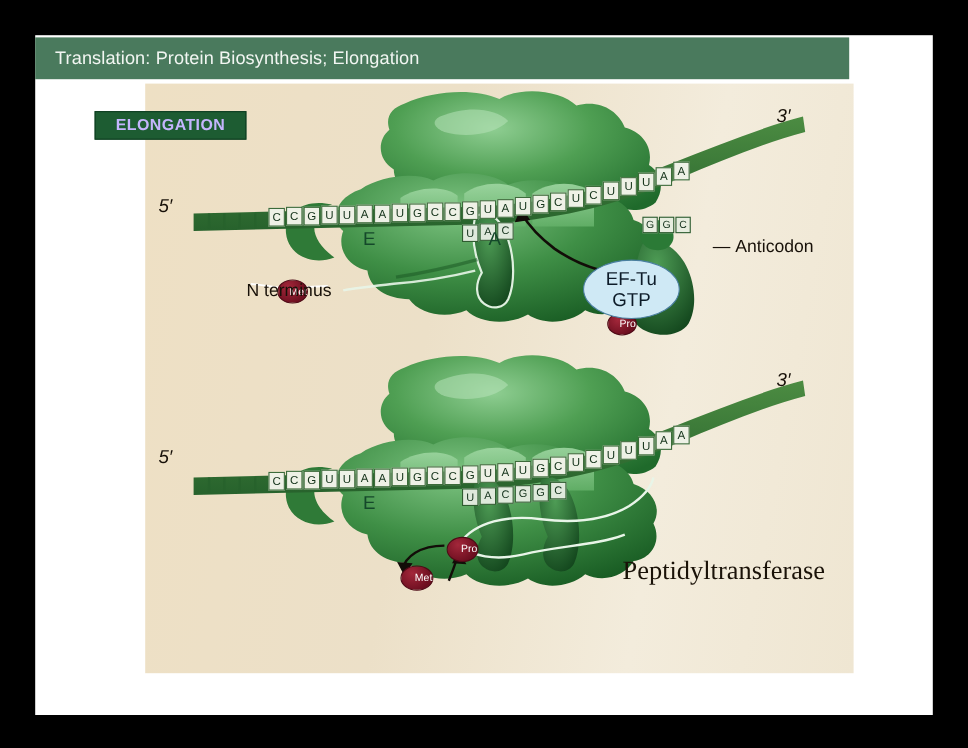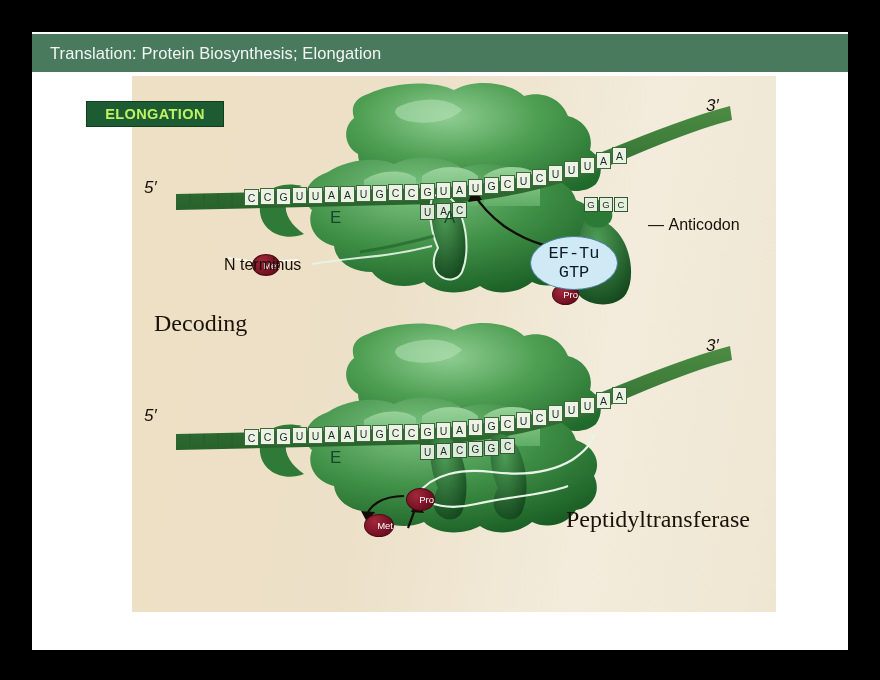--- a/index.html
+++ b/index.html
@@ -4,34 +4,34 @@
 <style>
   html,body{margin:0;padding:0;background:#000;}
   body{width:880px;height:680px;overflow:hidden;font-family:"Liberation Sans",sans-serif;}
 
   .screen{position:absolute;left:0;top:0;width:880px;height:680px;background:#000;}
 
   
   .slide{position:absolute;left:32px;top:32px;width:816px;height:618px;background:#fff;}
 
   
-  .titlebar{position:absolute;left:32px;top:34px;width:816px;height:38px;
+  .titlebar{position:absolute;left:32px;top:34px;width:740px;height:38px;
     background:#4a7a5d;display:flex;align-items:center;}
   .titlebar .ttl{color:#f2f6f2;font-size:16.5px;letter-spacing:.1px;padding-left:18px;
     font-family:"Liberation Sans",sans-serif;}
 
   
   .panel{position:absolute;left:132px;top:76px;width:644px;height:536px;
     background:linear-gradient(100deg,#eee0c4 0%,#ece0c8 40%,#f3ecdc 72%,#efe6d2 100%);
     overflow:hidden;}
 
   
   .elong{position:absolute;left:86px;top:101px;width:136px;height:24px;
     background:#1d5c32;border:1.5px solid #0e3d20;display:flex;align-items:center;justify-content:center;}
-  .elong span{color:#bef264;font-weight:bold;font-size:14.5px;letter-spacing:.4px;}
+  .elong span{color:#c4b5fd;font-weight:bold;font-size:14.5px;letter-spacing:.4px;}
 
   
   .layer{position:absolute;left:0;top:0;width:644px;height:536px;}
 
   
   .lbl{position:absolute;white-space:nowrap;}
   .serif{font-family:"Liberation Serif",serif;color:#1a1208;}
   .sans{font-family:"Liberation Sans",sans-serif;color:#171008;}
 
   .t-decoding{left:22px;top:232px;font-size:24px;line-height:30px;}
@@ -45,21 +45,21 @@
   .t-3b{left:574px;top:260px;font-size:17px;font-style:italic;}
   .site{position:absolute;font-family:"Liberation Sans",sans-serif;
     color:#14482a;font-size:17px;}
   .eA{left:198px;top:132px;}
   .aA{left:312px;top:132px;}
   .eB{left:198px;top:372px;}
 
   .eftu{position:absolute;left:398px;top:160px;width:86px;height:52px;
     background:#cfe9f5;border:1.6px solid #4a7fa0;border-radius:50%;
     display:flex;flex-direction:column;align-items:center;justify-content:center;}
-  .eftu div{font-family:Liberation Mono, monospace;font-size:17px;color:#0d1b28;line-height:19px;}
+  .eftu div{font-family:Liberation Sans, sans-serif;font-size:17px;color:#0d1b28;line-height:19px;}
 
   .aa{position:absolute;border-radius:50%;background:radial-gradient(circle at 35% 30%,#a3273a,#6d0f20 70%);
     border:1px solid #4d0a16;display:flex;align-items:center;justify-content:flex-end;}
   .aa span{color:#fff;font-size:9.5px;font-family:"Liberation Sans",sans-serif;}
   .aa-met1{left:120px;top:178px;width:26px;height:20px;}
   .aa-pro1{left:420px;top:208px;width:25px;height:19px;}
   .aa-pro2{left:274px;top:412px;width:27px;height:21px;}
   .aa-met2{left:232px;top:438px;width:28px;height:21px;}
 
   
@@ -291,21 +291,20 @@
     <div class="aa aa-met2">
         <span>Met</span>
       </div>
 
     <div class="eftu">
       <div>EF-Tu</div>
       <div>GTP</div>
     </div>
 
     <div class="lbl serif t-decoding">
-      <div>Decoding</div>
     </div>
     <div class="lbl serif t-pepti">Peptidyltransferase</div>
     <div class="lbl sans t-nterm">N terminus</div>
     <div class="lbl sans t-anticodon">
       <span style="color:#171008;">—&nbsp;</span><span>Anticodon</span>
     </div>
 
     <div class="lbl sans t-5a">5′</div>
     <div class="lbl sans t-3a">3′</div>
     <div class="lbl sans t-5b">5′</div>

